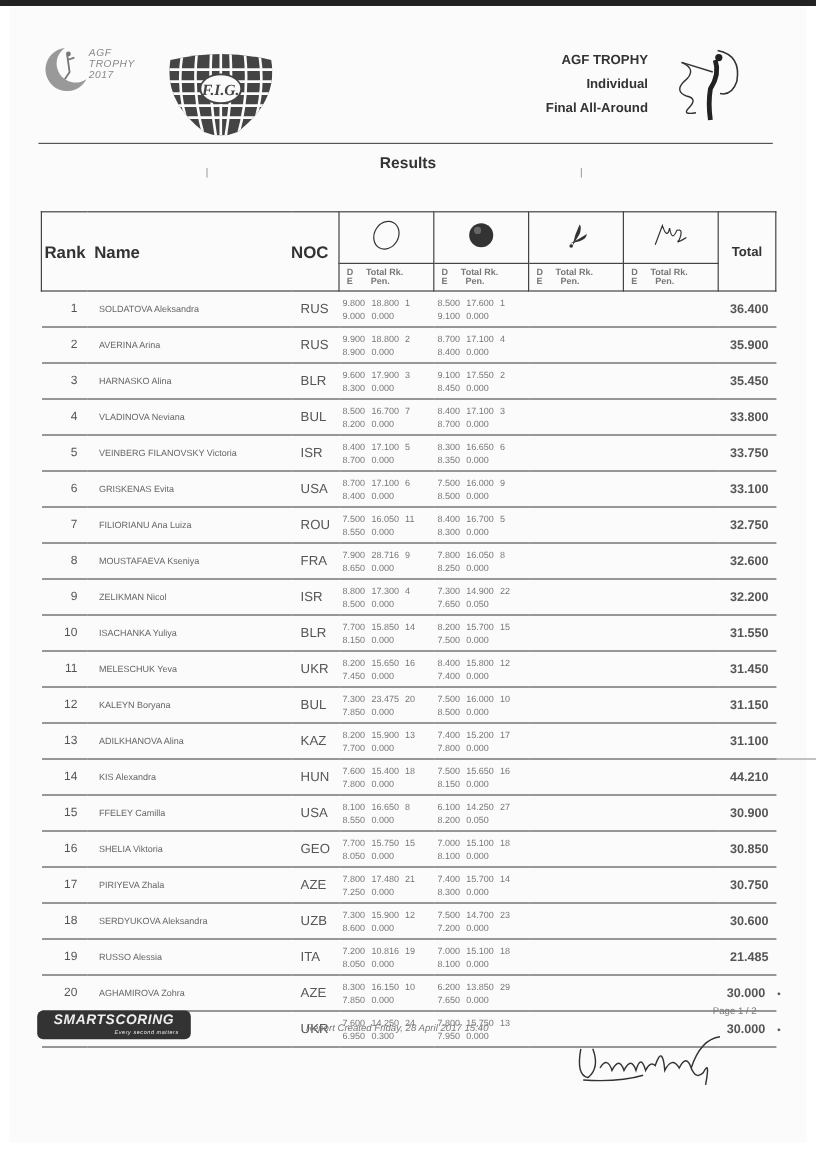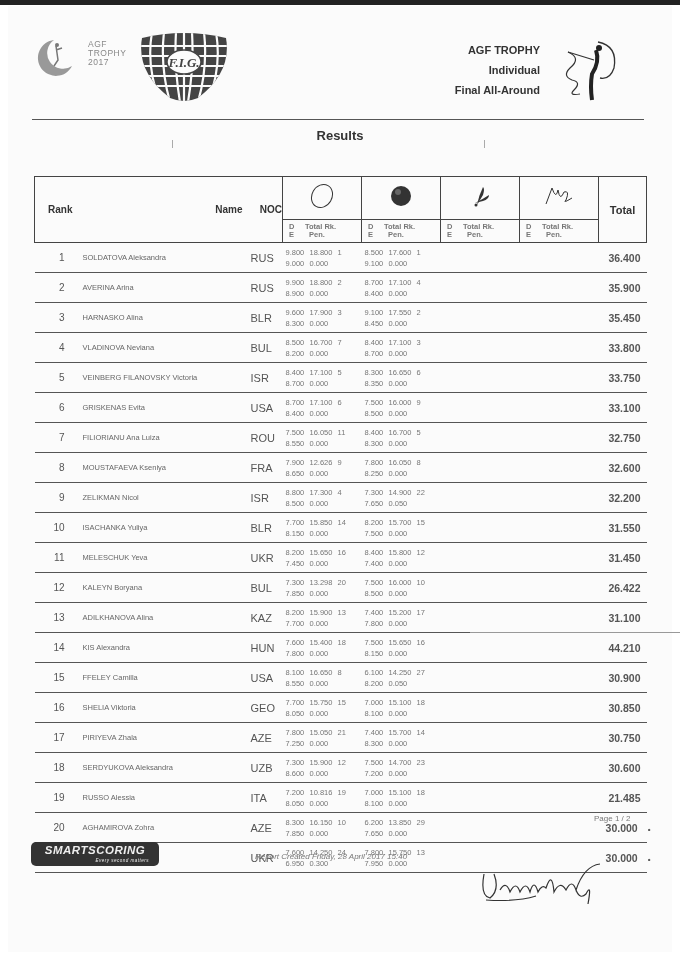--- a/index.html
+++ b/index.html
@@ -1,48 +1,48 @@
 <!DOCTYPE html>
 <html><head>
 <meta charset="utf-8">
 <style>
   html, body { margin:0; padding:0; }
   body { width:680px; height:962px; background:#ffffff; position:relative; overflow:hidden;
          font-family:"Liberation Sans", sans-serif; color:#444; }
   .topbar { position:absolute; left:0; top:0; width:680px; height:5px; background:#222; }
   .sheet { position:absolute; left:8px; top:6px; width:664px; height:946px; background:#fbfbfb; }
   .logo-agf { position:absolute; left:34px; top:36px; width:100px; height:42px; }
-  .logo-agf .agf-text { position:absolute; left:54px; top:4px; font-size:8.5px; line-height:9px; color:#888; letter-spacing:0.5px; white-space:pre; }
-  .logo-fig { position:absolute; left:138px; top:32px; width:92px; height:70px; }
+  .logo-agf .agf-text { position:absolute; left:40px; top:4px; font-size:8.5px; line-height:9px; color:#888; letter-spacing:0.5px; white-space:pre;font-style:italic; }
+  .logo-fig { position:absolute; left:138px; top:44px; width:92px; height:70px; }
   .hdr-right { position:absolute; right:140px; top:40px; text-align:right; font-weight:bold; font-size:11px; line-height:20px; color:#333; }
   .logo-gym { position:absolute; left:560px; top:36px; width:60px; height:70px; }
   .rule-top { position:absolute; left:32px; top:119px; width:612px; height:1px; background:#555; }
   .results-title { position:absolute; left:0; width:680px; top:128px; text-align:center; font-weight:bold; font-size:13px; color:#333; }
   .tick { position:absolute; top:140px; width:1px; height:8px; background:#aaa; }
 
   table.res { position:absolute; left:34px; top:176px; width:612px; border-collapse:collapse; table-layout:fixed; }
   table.res th, table.res td { padding:0; }
   .hcell { border:1px solid #444; }
-  .hlabel { font-weight:bold; font-size:10px; color:#333; text-align:right; vertical-align:middle; }
+  .hlabel { font-weight:bold; font-size:14px; color:#333; text-align:left; vertical-align:middle; }
   .app-icon-cell { height:42px; text-align:center; border:1px solid #444; }
   .app-sub { height:22px; font-size:7.5px; color:#777; border:1px solid #444; text-align:left; line-height:8px; }
   .app-sub span { display:inline-block; vertical-align:top; }
   tr.row td { height:29px; border-bottom:1.5px solid #555; vertical-align:middle; }
   .rank { text-align:right; font-size:10px; padding-right:8px !important; color:#555; }
   .name { font-size:7.5px; color:#666; padding-left:10px !important; white-space:nowrap;margin-top:24px; }
   .noc { font-size:11px; color:#555; padding-left:8px !important; }
   .sc { font-size:7.5px; color:#777; line-height:11px; white-space:nowrap; padding-left:3px !important; }
   .sc .l { display:block; }
   .sc .v1 { display:inline-block; width:24px; }
   .sc .v2 { display:inline-block; width:26px; }
   .total { text-align:right; font-weight:bold; font-size:10.5px; color:#555; padding-right:6px !important; }
 
   .footer-id { position:absolute; left:32px; top:852px; font-size:8px; color:#777;font-style:italic; }
   .footer-created { position:absolute; left:255px; top:852px; font-size:8px; color:#777;font-style:italic; }
-  .footer-page { position:absolute; left:594px; top:814px; font-size:8px; color:#777; }
+  .footer-page { position:absolute; left:594px; top:838px; font-size:8px; color:#777; }
   .smart { position:absolute; left:31px; top:842px; width:128px; height:24px; background:#333; border-radius:5px; color:#eee;
            font-weight:bold; font-style:italic; font-size:11.5px; text-align:center; line-height:17px; letter-spacing:0.5px; }
   .smart .tag { display:block; font-size:4.5px; line-height:4px; text-align:right; padding-right:10px; font-style:italic; font-weight:normal; }
   .signature { position:absolute; left:476px; top:860px; width:140px; height:50px; }
   .hline-stray { position:absolute; left:470px; top:632px; width:210px; height:1px; background:#999; }
 </style>
 </head>
 <body>
 
 <div class="topbar"></div>
@@ -256,21 +256,21 @@
         </td>
         <td></td>
         <td></td>
         <td class="total"><span>32.750</span><span style="position:relative;left:10px;font-size:8px"></span></td>
       </tr>
       <tr class="row">
         <td class="rank">8</td>
         <td class="name">MOUSTAFAEVA Kseniya</td>
         <td class="noc">FRA</td>
         <td class="sc">
-          <span class="l"><span class="v1">7.900</span><span class="v2">12.626</span> <span>9</span></span>
+          <span class="l"><span class="v1">7.900</span><span class="v2">28.716</span> <span>9</span></span>
           <span class="l"><span class="v1">8.650</span><span class="v2">0.000</span></span>
         </td>
         <td class="sc">
           <span class="l"><span class="v1">7.800</span><span class="v2">16.050</span> <span>8</span></span>
           <span class="l"><span class="v1">8.250</span><span class="v2">0.000</span></span>
         </td>
         <td></td>
         <td></td>
         <td class="total"><span>32.600</span><span style="position:relative;left:10px;font-size:8px"></span></td>
       </tr>
@@ -320,30 +320,30 @@
         </td>
         <td></td>
         <td></td>
         <td class="total"><span>31.450</span><span style="position:relative;left:10px;font-size:8px"></span></td>
       </tr>
       <tr class="row">
         <td class="rank">12</td>
         <td class="name">KALEYN Boryana</td>
         <td class="noc">BUL</td>
         <td class="sc">
-          <span class="l"><span class="v1">7.300</span><span class="v2">13.298</span> <span>20</span></span>
+          <span class="l"><span class="v1">7.300</span><span class="v2">23.475</span> <span>20</span></span>
           <span class="l"><span class="v1">7.850</span><span class="v2">0.000</span></span>
         </td>
         <td class="sc">
           <span class="l"><span class="v1">7.500</span><span class="v2">16.000</span> <span>10</span></span>
           <span class="l"><span class="v1">8.500</span><span class="v2">0.000</span></span>
         </td>
         <td></td>
         <td></td>
-        <td class="total"><span>26.422</span><span style="position:relative;left:10px;font-size:8px"></span></td>
+        <td class="total"><span>31.150</span><span style="position:relative;left:10px;font-size:8px"></span></td>
       </tr>
       <tr class="row">
         <td class="rank">13</td>
         <td class="name">ADILKHANOVA Alina</td>
         <td class="noc">KAZ</td>
         <td class="sc">
           <span class="l"><span class="v1">8.200</span><span class="v2">15.900</span> <span>13</span></span>
           <span class="l"><span class="v1">7.700</span><span class="v2">0.000</span></span>
         </td>
         <td class="sc">
@@ -400,21 +400,21 @@
         </td>
         <td></td>
         <td></td>
         <td class="total"><span>30.850</span><span style="position:relative;left:10px;font-size:8px"></span></td>
       </tr>
       <tr class="row">
         <td class="rank">17</td>
         <td class="name">PIRIYEVA Zhala</td>
         <td class="noc">AZE</td>
         <td class="sc">
-          <span class="l"><span class="v1">7.800</span><span class="v2">15.050</span> <span>21</span></span>
+          <span class="l"><span class="v1">7.800</span><span class="v2">17.480</span> <span>21</span></span>
           <span class="l"><span class="v1">7.250</span><span class="v2">0.000</span></span>
         </td>
         <td class="sc">
           <span class="l"><span class="v1">7.400</span><span class="v2">15.700</span> <span>14</span></span>
           <span class="l"><span class="v1">8.300</span><span class="v2">0.000</span></span>
         </td>
         <td></td>
         <td></td>
         <td class="total"><span>30.750</span><span style="position:relative;left:10px;font-size:8px"></span></td>
       </tr>

